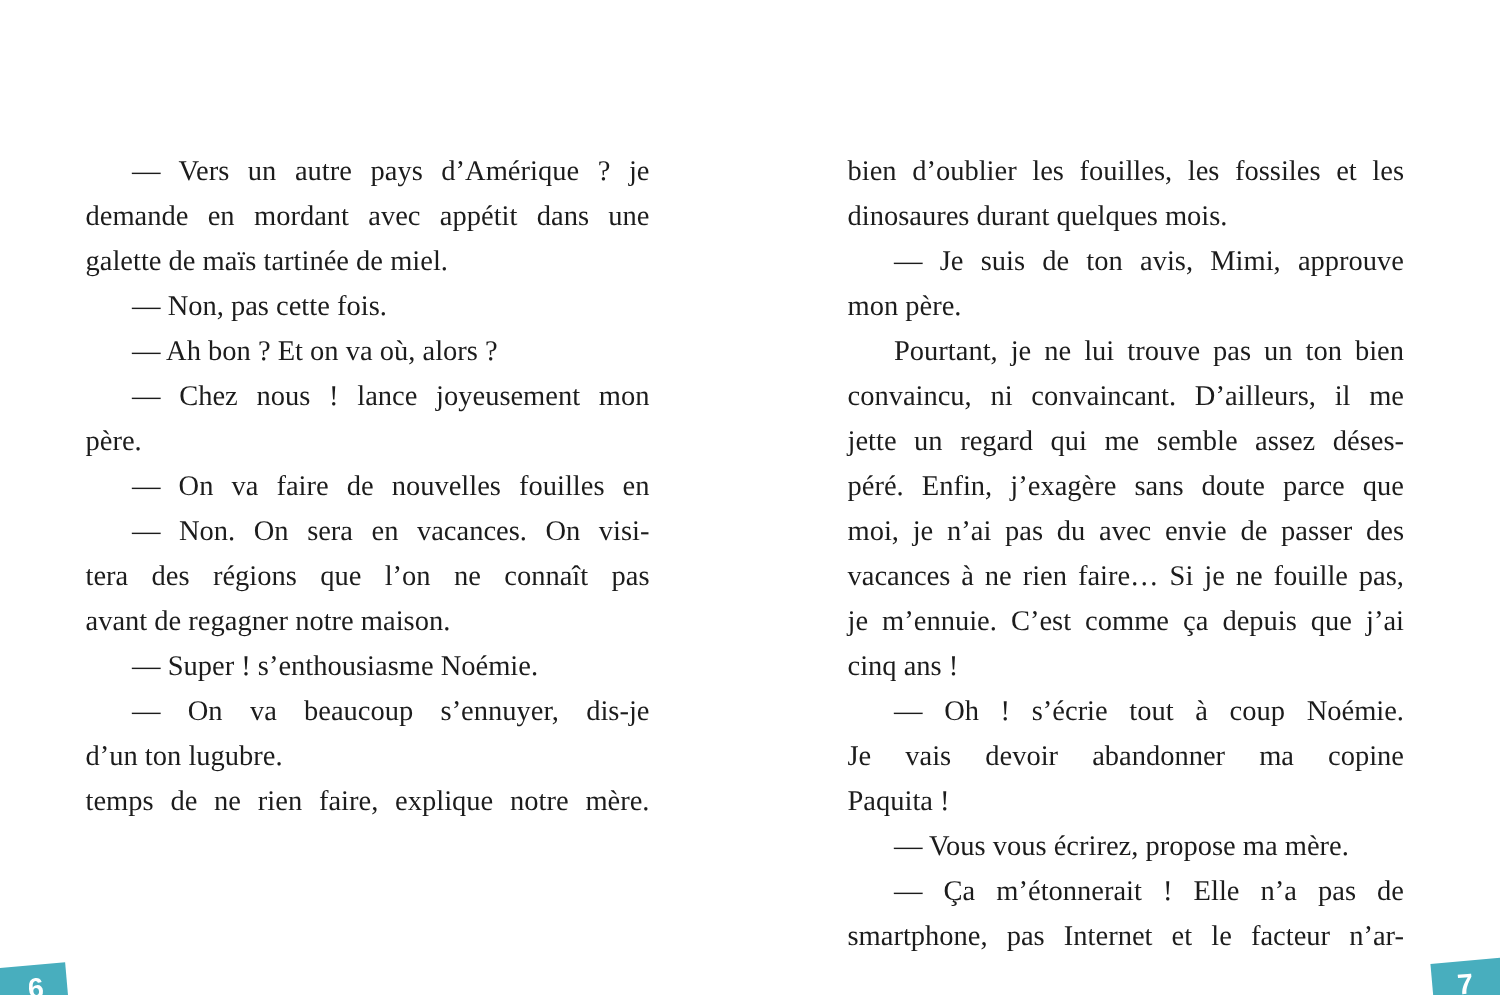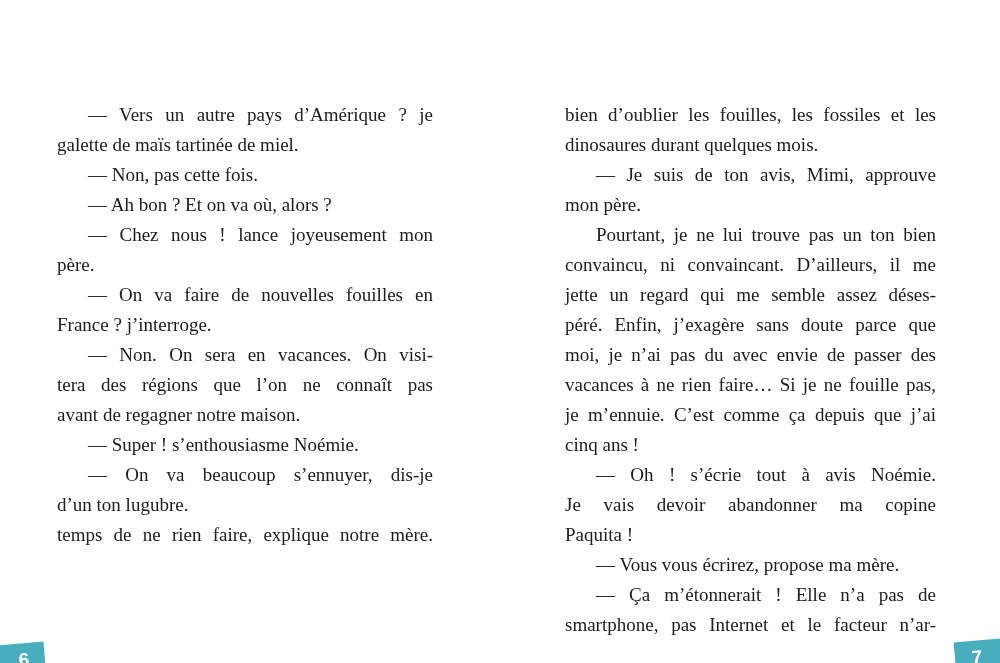--- a/index.html
+++ b/index.html
@@ -70,27 +70,27 @@
     padding-right: 14px;
   }
 </style>
 </head>
 <body>
 
 <div class="spread">
 
   <div class="page-col left" style="color: rgb(28, 28, 28);">
       <div class="line indent">— Vers un autre pays d’Amérique ? je</div>
+      <div class="line">demande en mordant avec appétit dans une</div>
       <div class="line last">galette de maïs tartinée de miel.</div>
       <div class="line indent last">— Non, pas cette fois.</div>
       <div class="line indent last">— Ah bon ? Et on va où, alors ?</div>
       <div class="line indent">— Chez nous ! lance joyeusement mon</div>
       <div class="line last">père.</div>
       <div class="line indent">— On va faire de nouvelles fouilles en</div>
-      <div class="line last">France ? j’interroge.</div>
       <div class="line indent">— Non. On sera en vacances. On visi-</div>
       <div class="line">tera des régions que l’on ne connaît pas</div>
       <div class="line last">avant de regagner notre maison.</div>
       <div class="line indent last">— Super ! s’enthousiasme Noémie.</div>
       <div class="line indent">— On va beaucoup s’ennuyer, dis-je</div>
       <div class="line last">d’un ton lugubre.</div>
       <div class="line">temps de ne rien faire, explique notre mère.</div>
     </div>
 
   <div class="page-col right" style="color: rgb(28, 28, 28);">
@@ -99,21 +99,21 @@
       <div class="line indent">— Je suis de ton avis, Mimi, approuve</div>
       <div class="line last">mon père.</div>
       <div class="line indent">Pourtant, je ne lui trouve pas un ton bien</div>
       <div class="line">convaincu, ni convaincant. D’ailleurs, il me</div>
       <div class="line">jette un regard qui me semble assez déses-</div>
       <div class="line">péré. Enfin, j’exagère sans doute parce que</div>
       <div class="line">moi, je n’ai pas du avec envie de passer des</div>
       <div class="line">vacances à ne rien faire… Si je ne fouille pas,</div>
       <div class="line">je m’ennuie. C’est comme ça depuis que j’ai</div>
       <div class="line last">cinq ans !</div>
-      <div class="line indent">— Oh ! s’écrie tout à avis Noémie.</div>
+      <div class="line indent">— Oh ! s’écrie tout à coup Noémie.</div>
       <div class="line">Je vais devoir abandonner ma copine</div>
       <div class="line last">Paquita !</div>
       <div class="line indent last">— Vous vous écrirez, propose ma mère.</div>
       <div class="line indent">— Ça m’étonnerait ! Elle n’a pas de</div>
       <div class="line">smartphone, pas Internet et le facteur n’ar-</div>
     </div>
 
   <div class="badge badge-left" style="background: rgb(72, 174, 190);">
     <span>6</span>
   </div>

